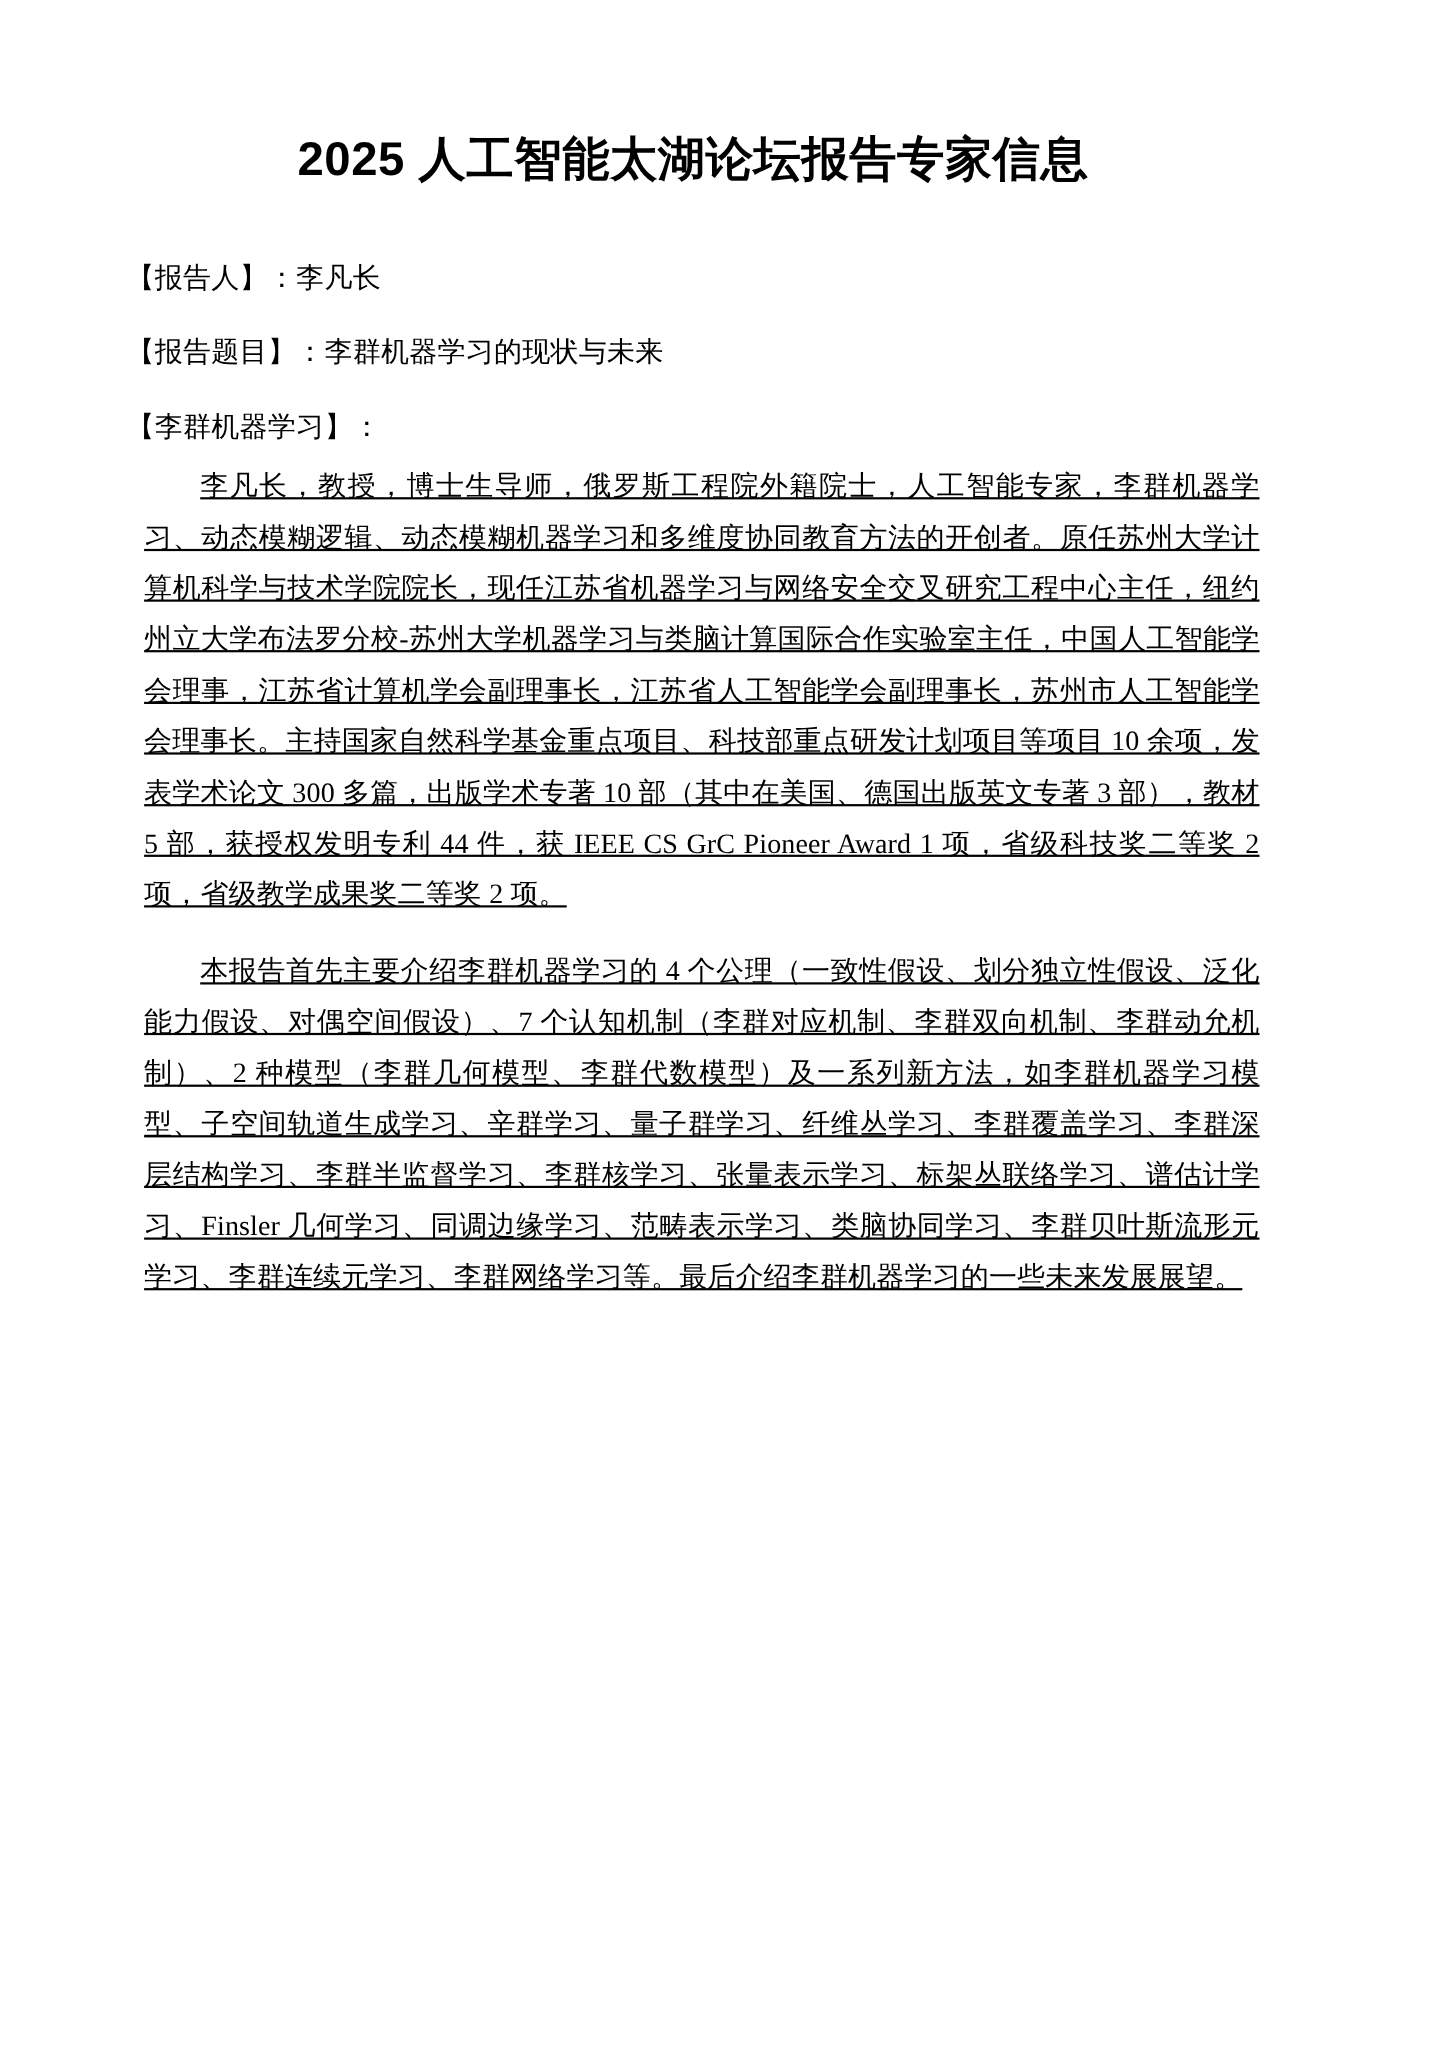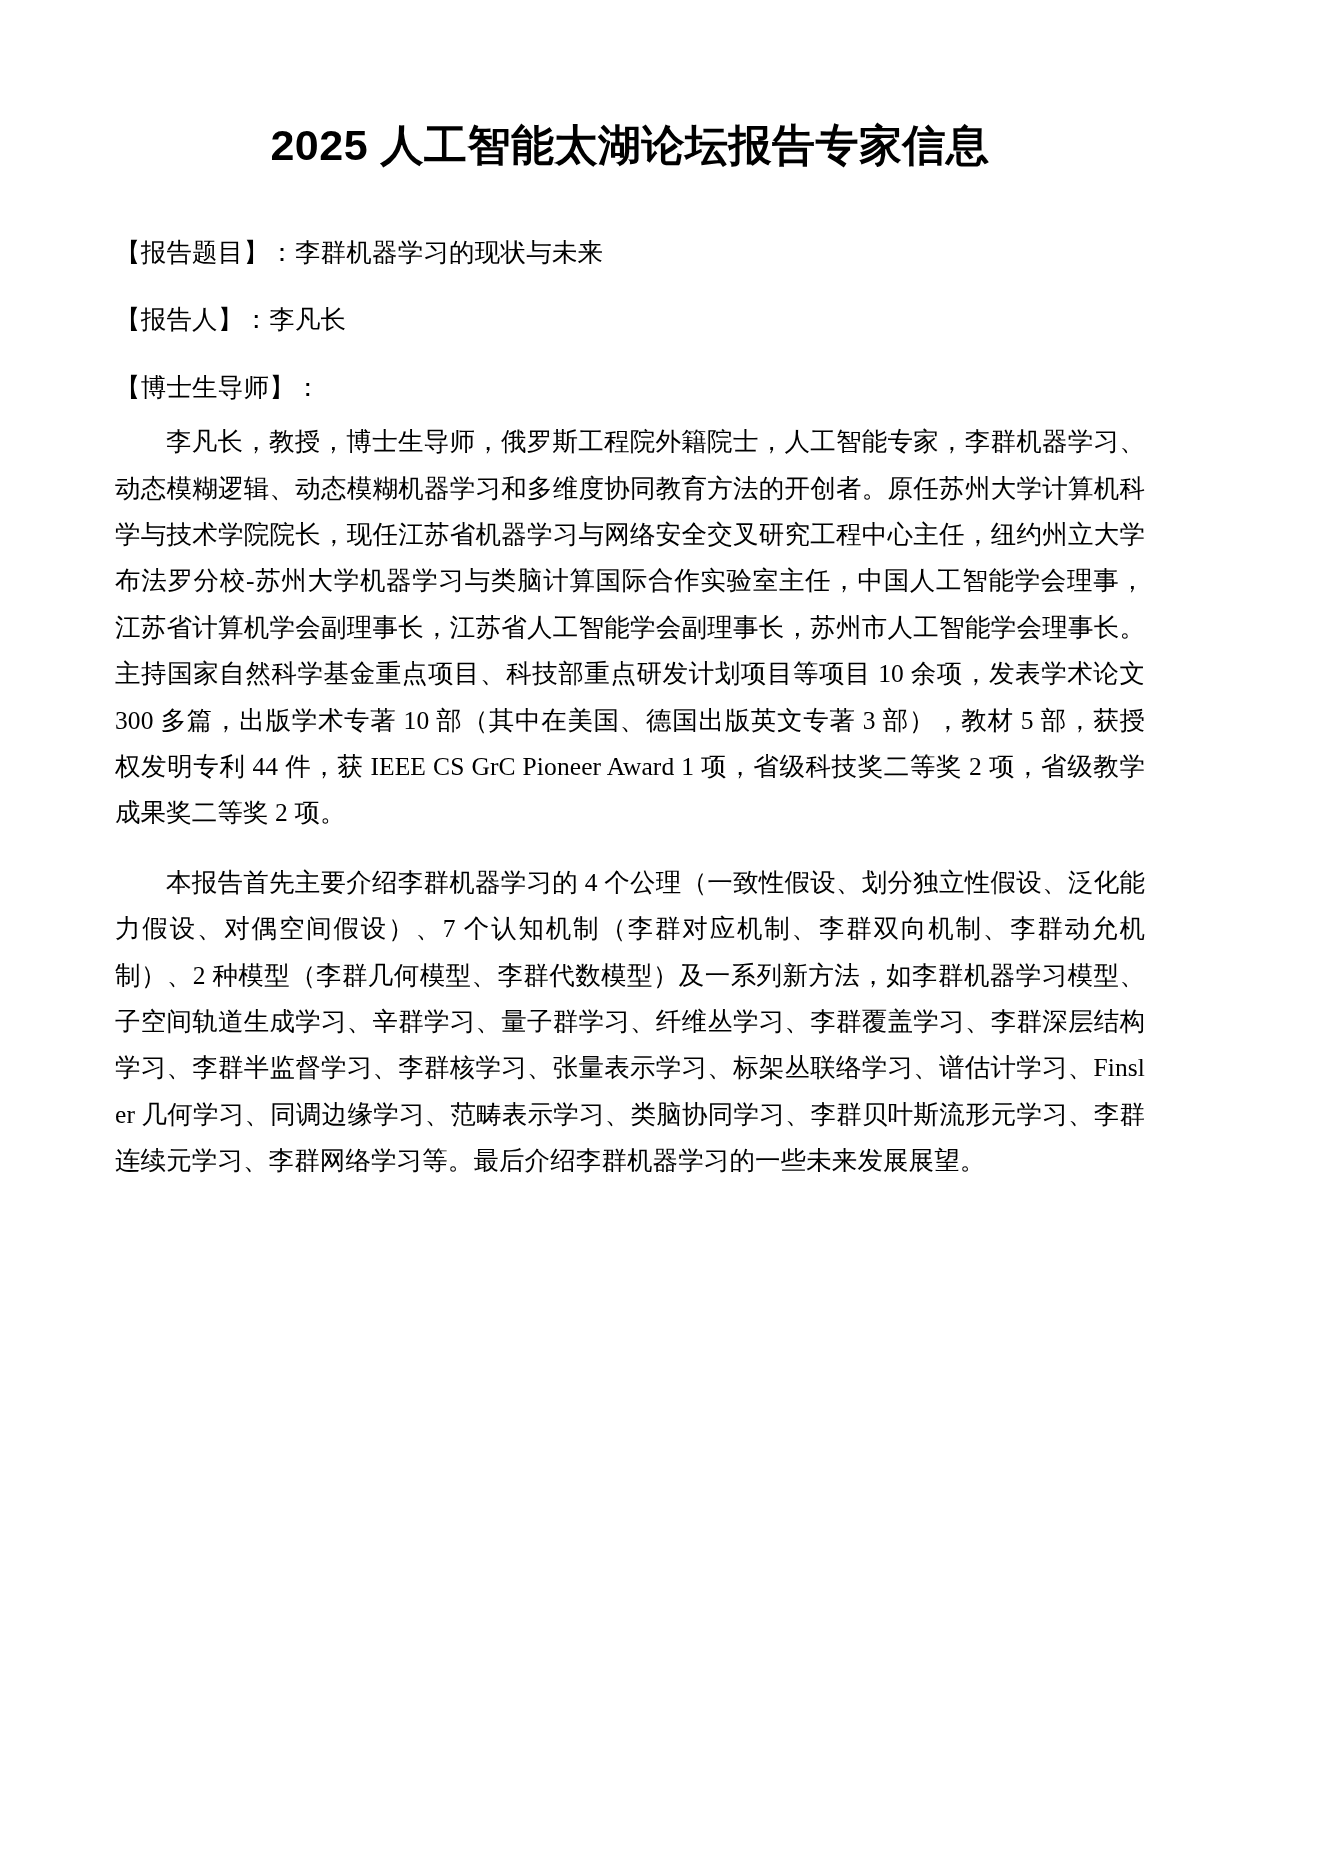--- a/index.html
+++ b/index.html
@@ -41,39 +41,40 @@
     line-height: 1.35;
     margin: 0 0 14px 0;
     letter-spacing: 0.2px;
   }
   .body-par {
     font-size: 25.5px;
     line-height: 1.82;
     text-align: justify;
     text-justify: inter-ideograph;
     text-indent: 51px;
-    margin: 0 0 20px 0;
+    margin: 0 0 20px 16px;
     letter-spacing: 0.1px;
     word-break: break-all;
+    text-decoration: underline;
   }
   .gap-after-bio {
     margin-bottom: 23px;
   }
 </style>
 </head>
 <body>
 
 <div class="page">
 
   <h1 class="doc-title">2025 人工智能太湖论坛报告专家信息</h1>
 
+  <p class="field-line">【报告人】：李凡长</p>
+
   <p class="field-line">【报告题目】：李群机器学习的现状与未来</p>
 
-  <p class="field-line">【报告人】：李凡长</p>
-
-  <p class="section-head">【博士生导师】：</p>
+  <p class="section-head">【李群机器学习】：</p>
 
   <p class="body-par gap-after-bio">李凡长，教授，博士生导师，俄罗斯工程院外籍院士，人工智能专家，李群机器学习、动态模糊逻辑、动态模糊机器学习和多维度协同教育方法的开创者。原任苏州大学计算机科学与技术学院院长，现任江苏省机器学习与网络安全交叉研究工程中心主任，纽约州立大学布法罗分校-苏州大学机器学习与类脑计算国际合作实验室主任，中国人工智能学会理事，江苏省计算机学会副理事长，江苏省人工智能学会副理事长，苏州市人工智能学会理事长。主持国家自然科学基金重点项目、科技部重点研发计划项目等项目 10 余项，发表学术论文 300 多篇，出版学术专著 10 部（其中在美国、德国出版英文专著 3 部），教材 5 部，获授权发明专利 44 件，获 IEEE CS GrC Pioneer Award 1 项，省级科技奖二等奖 2 项，省级教学成果奖二等奖 2 项。</p>
 
 
   <p class="body-par">本报告首先主要介绍李群机器学习的 4 个公理（一致性假设、划分独立性假设、泛化能力假设、对偶空间假设）、7 个认知机制（李群对应机制、李群双向机制、李群动允机制）、2 种模型（李群几何模型、李群代数模型）及一系列新方法，如李群机器学习模型、子空间轨道生成学习、辛群学习、量子群学习、纤维丛学习、李群覆盖学习、李群深层结构学习、李群半监督学习、李群核学习、张量表示学习、标架丛联络学习、谱估计学习、Finsler 几何学习、同调边缘学习、范畴表示学习、类脑协同学习、李群贝叶斯流形元学习、李群连续元学习、李群网络学习等。最后介绍李群机器学习的一些未来发展展望。</p>
 
 </div>
 
 </body></html>

